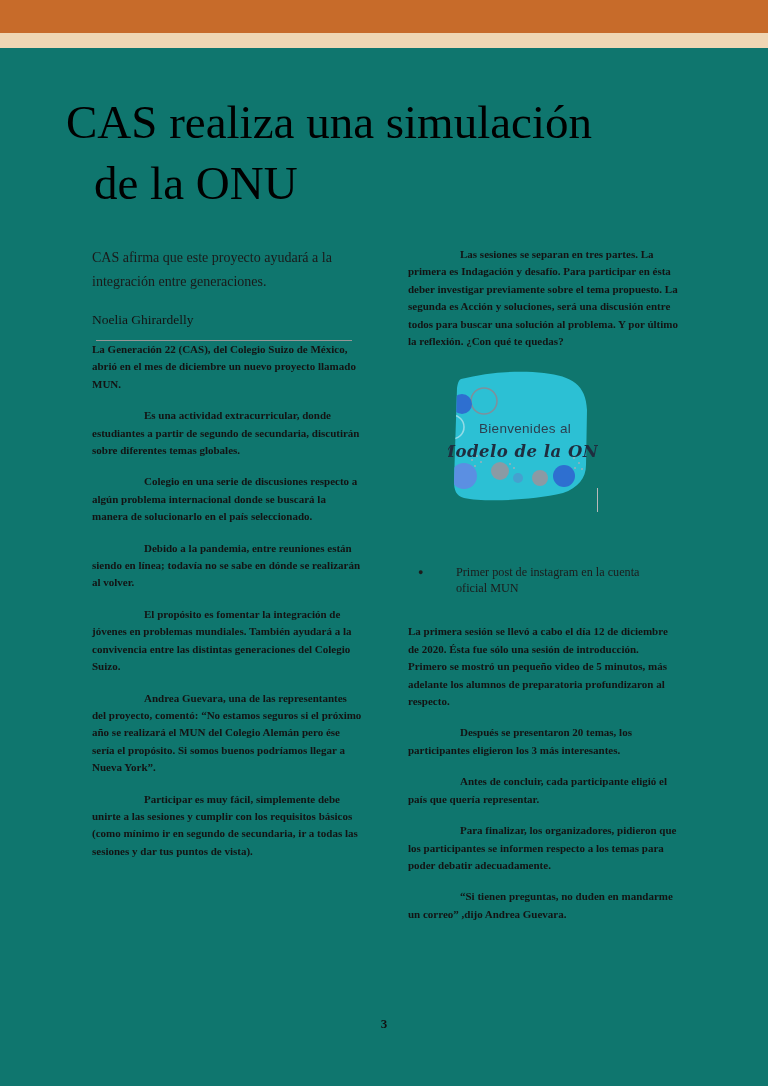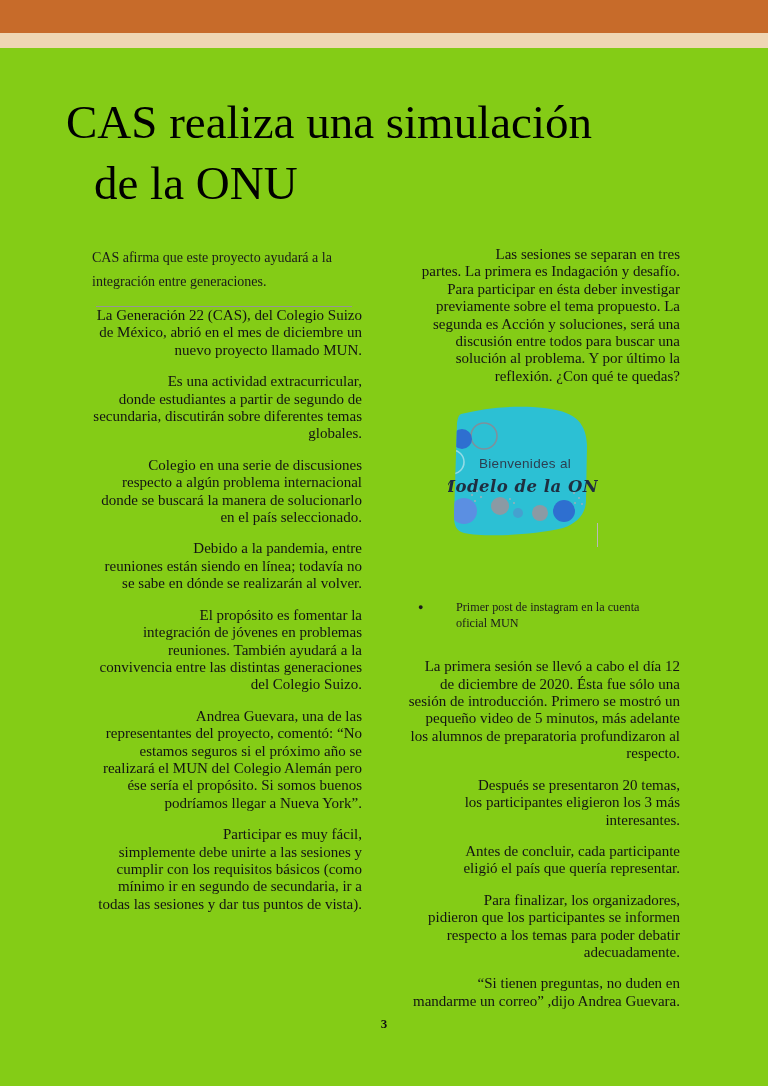--- a/index.html
+++ b/index.html
@@ -1,38 +1,39 @@
 <!DOCTYPE html>
 <html lang="es"><head>
 <meta charset="utf-8">
 <style>
   html,body{margin:0;padding:0;background:#ffffff;}
   .page{
-    position:relative;width:768px;height:1086px;background:#84cc16;overflow:hidden;
+    position:relative;width:768px;height:1086px;background:#0f766e;overflow:hidden;
     font-family:"Liberation Serif", serif;color:#141414;
   }
   .topbar{position:absolute;left:0;top:0;width:768px;height:33px;background:#c76b2a;}
   .topstrip{position:absolute;left:0;top:33px;width:768px;height:15px;background:#efd6b4;}
   .title{
     position:absolute;left:66px;top:92px;margin:0;font-weight:400;
     font-size:47px;line-height:61px;color:#000;letter-spacing:0;
   }
   .title .t1,.title .t2{display:block;white-space:nowrap;}
   .title .t2{padding-left:28px;}
   .col{position:absolute;top:246px;}
   .col-left{left:92px;width:270px;}
   .col-right{left:408px;width:272px;}
   .subtitle{
     margin:0;width:250px;font-size:14px;line-height:24px;color:#1a1a1a;
   }
   .byline{margin:17px 0 0 0;font-size:13.5px;line-height:17px;}
   .rule{margin:12px 0 0 4px;width:256px;height:0;border:none;border-top:1px solid #969696;}
   .body{
-    margin:0 0 14px 0;font-size:15px;line-height:17.4px;color:#131313;
-    text-align:right;
+    margin:0 0 14px 0;font-size:11px;line-height:17.4px;color:#131313;
+    text-align:left;
+    font-weight:bold;
   }
   .col-left .body:first-of-type{margin-top:18px;}
   .ind{text-indent:52px;}
   .figure{position:relative;margin:20px 0 0 40px;width:150px;height:137px;}
   .figure svg{display:block;width:150px;height:137px;}
   .edge-line{position:absolute;left:149px;top:118px;width:1px;height:24px;background:#b9b9b9;}
   .fig-sans{
     font-family:"Liberation Sans", sans-serif;font-size:13.5px;letter-spacing:.3px;
   }
   .fig-script{
@@ -56,26 +57,27 @@
   <div class="topbar"></div>
   <div class="topstrip"></div>
 
   <h1 class="title">
     <span class="t1">CAS realiza una simulación</span>
     <span class="t2">de la ONU</span>
   </h1>
 
   <div class="col col-left">
     <p class="subtitle">CAS afirma que este proyecto ayudará a la integración entre generaciones.</p>
+    <p class="byline">Noelia Ghirardelly</p>
     <hr class="rule">
     <p class="body">La Generación 22 (CAS), del Colegio Suizo de México, abrió en el mes de diciembre un nuevo proyecto llamado MUN.</p>
     <p class="body ind">Es una actividad extracurricular, donde estudiantes a partir de segundo de secundaria, discutirán sobre diferentes temas globales.</p>
     <p class="body ind">Colegio en una serie de discusiones respecto a algún problema internacional donde se buscará la manera de solucionarlo en el país seleccionado.</p>
     <p class="body ind">Debido a la pandemia, entre reuniones están siendo en línea; todavía no se sabe en dónde se realizarán al volver.</p>
-    <p class="body ind">El propósito es fomentar la integración de jóvenes en problemas reuniones. También ayudará a la convivencia entre las distintas generaciones del Colegio Suizo.</p>
+    <p class="body ind">El propósito es fomentar la integración de jóvenes en problemas mundiales. También ayudará a la convivencia entre las distintas generaciones del Colegio Suizo.</p>
     <p class="body ind">Andrea Guevara, una de las representantes del proyecto,  comentó: “No estamos seguros si el próximo año se realizará el MUN del Colegio Alemán pero ése sería el propósito. Si somos buenos podríamos llegar a Nueva York”.</p>
     <p class="body ind">Participar es muy fácil, simplemente debe unirte a las sesiones y cumplir con los requisitos básicos (como mínimo ir en segundo de secundaria, ir a todas las sesiones y dar tus puntos de vista).</p>
   </div>
 
   <div class="col col-right">
     <p class="body ind">Las sesiones se separan en tres partes. La primera es Indagación y desafío. Para participar en ésta deber investigar previamente sobre el tema propuesto. La segunda es Acción y soluciones, será una discusión entre todos para buscar una solución al problema. Y por último la reflexión. ¿Con qué te quedas?</p>
 
     <figure class="figure">
       <svg viewBox="0 0 150 137" xmlns="http://www.w3.org/2000/svg">
         <defs>

